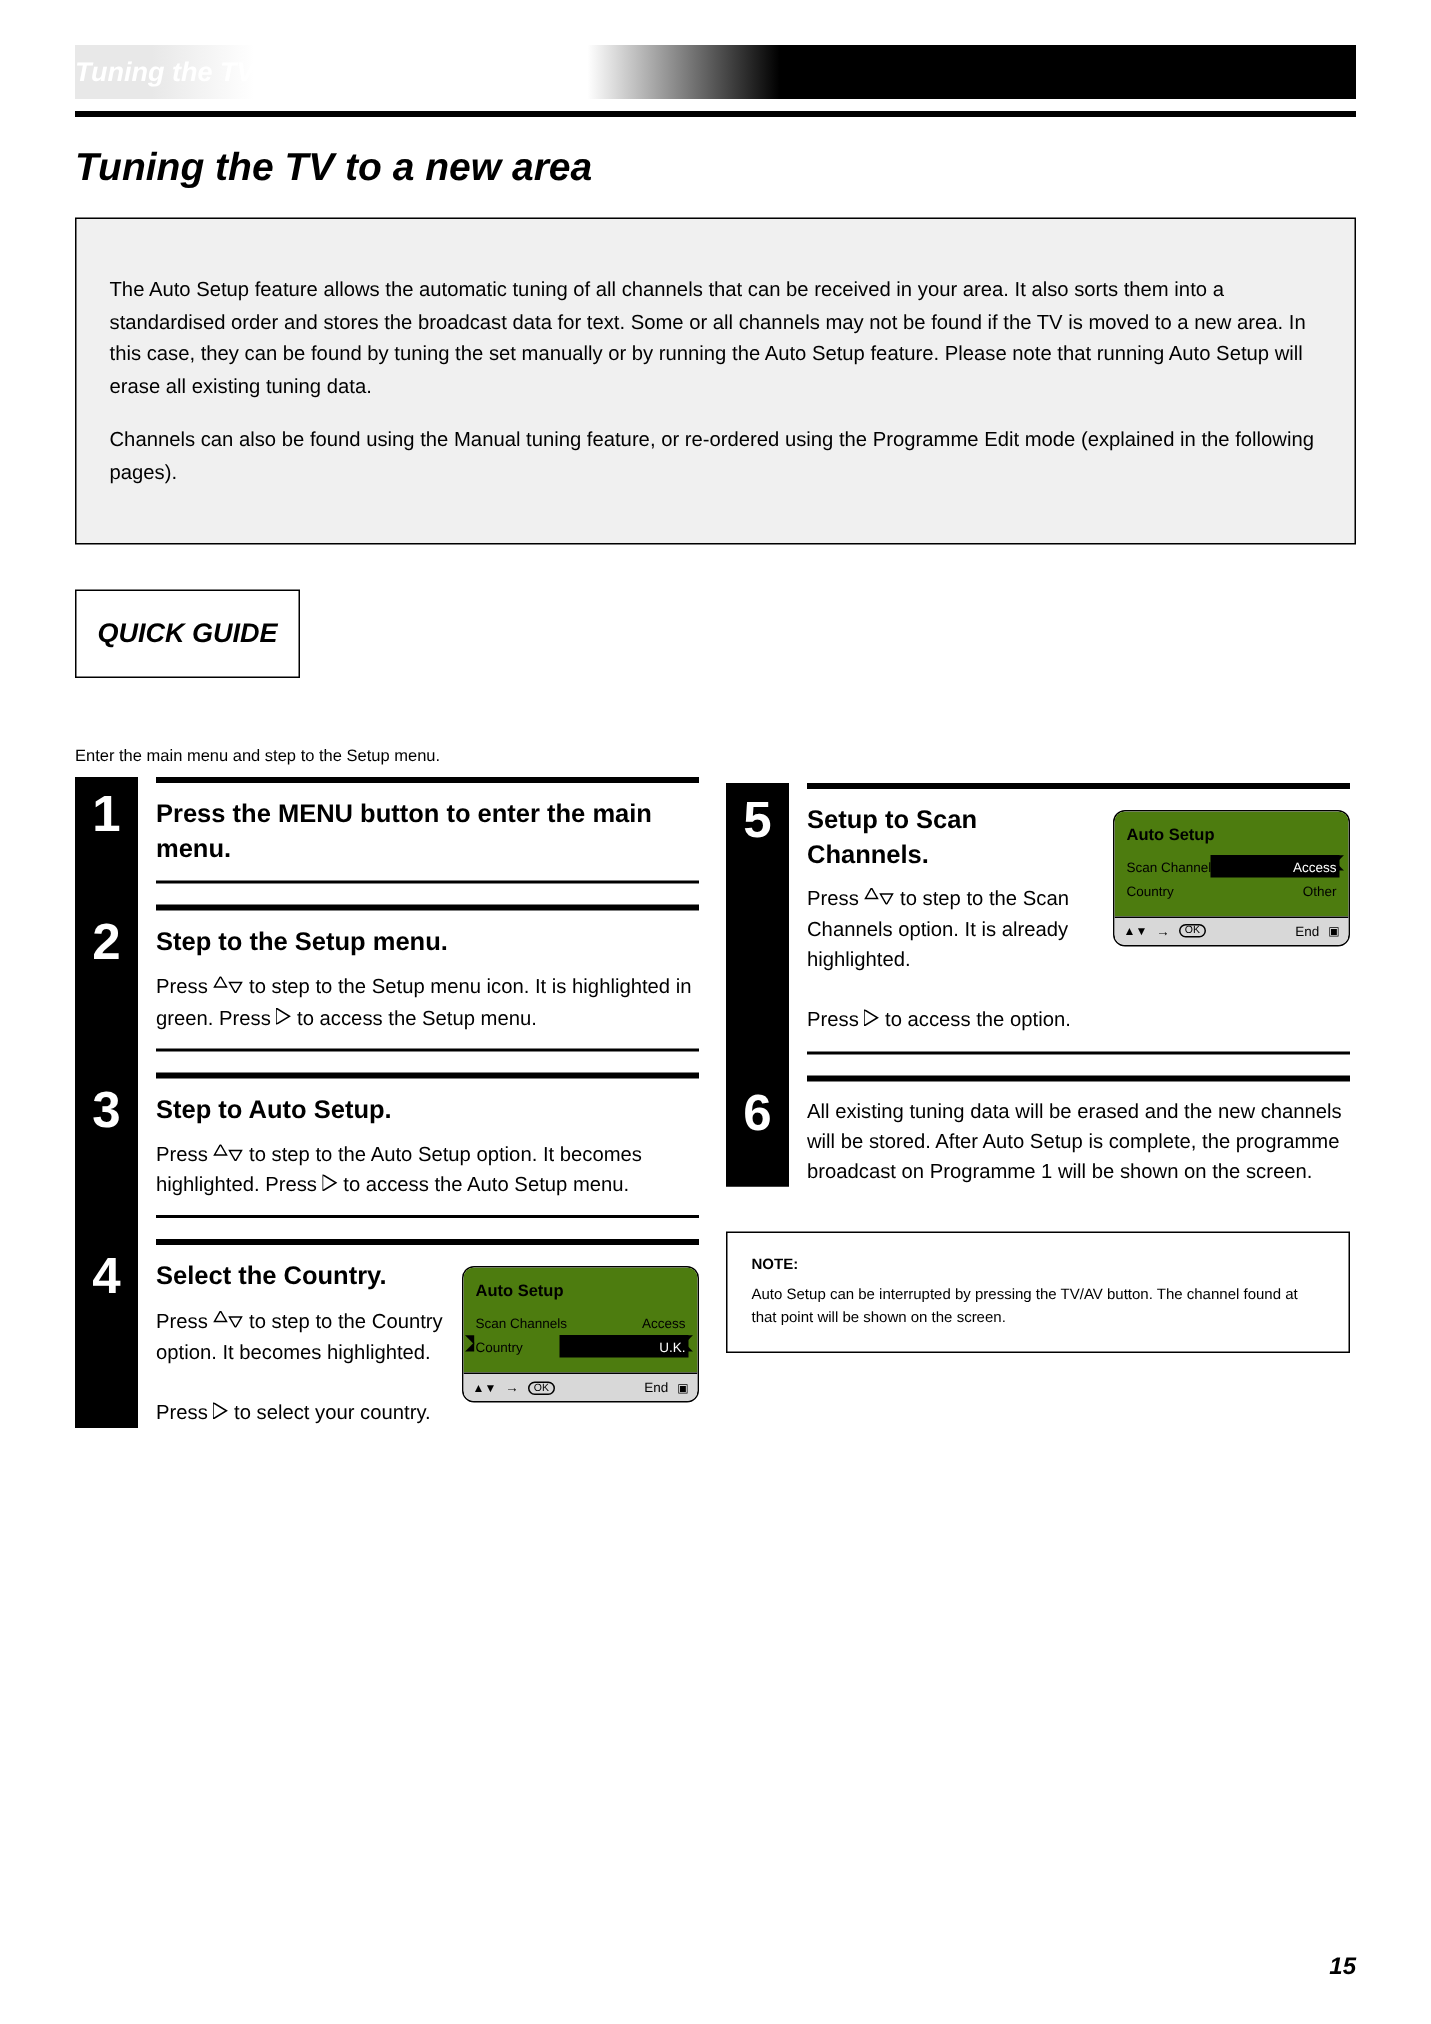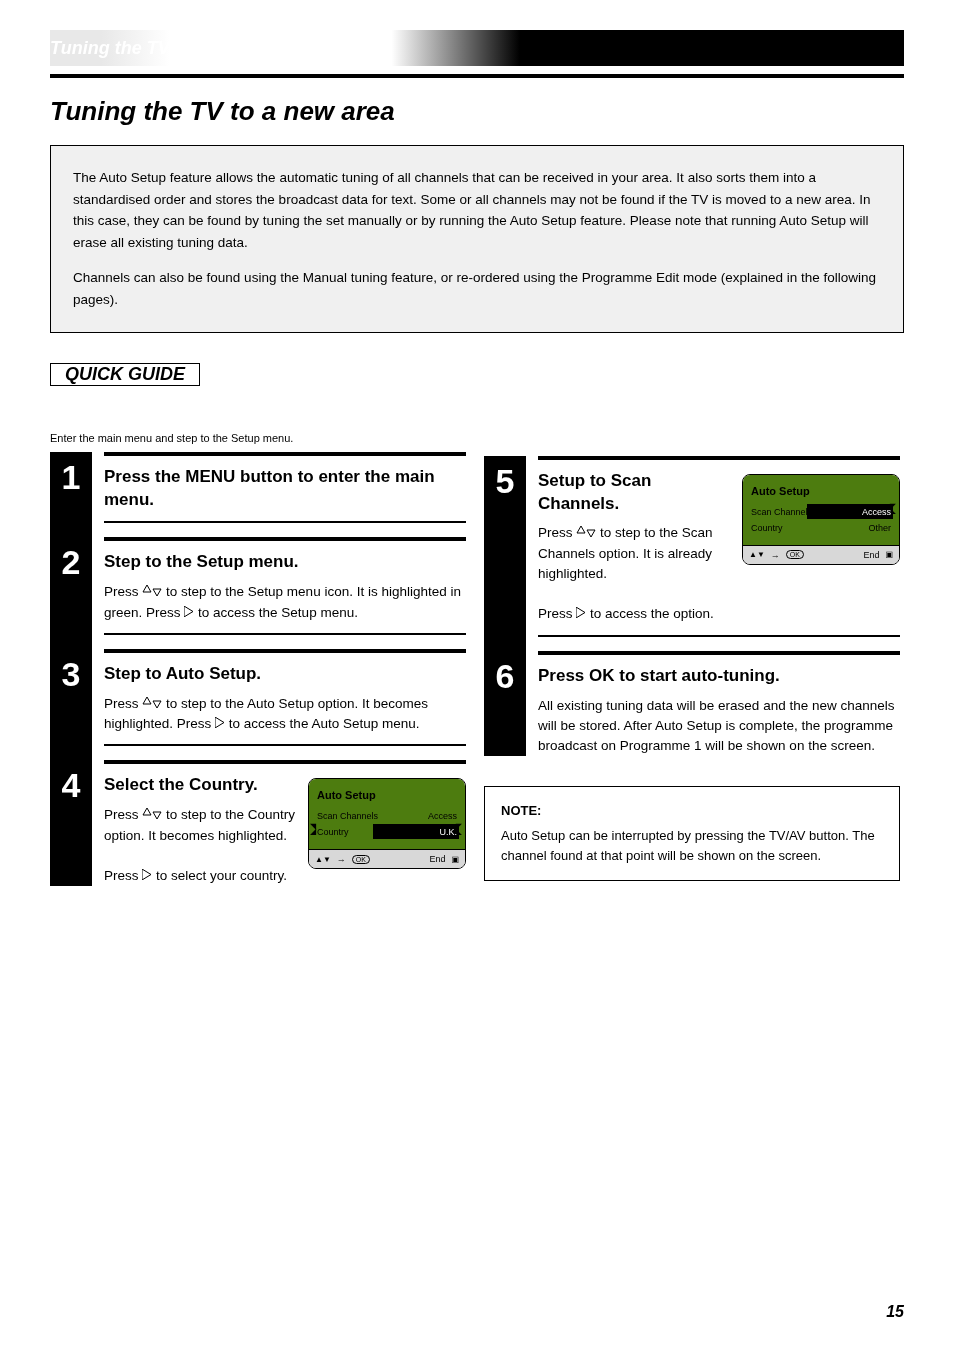--- a/index.html
+++ b/index.html
@@ -34,33 +34,33 @@
     font-size: 26px;
     font-weight: bold;
     font-style: italic;
     margin: 8px 0 18px 0;
   }
 
   
   .infobox {
     border: 1px solid #000;
     background: #f0f0f0;
-    padding: 21px 22px;
+    padding: 36px 22px;
     font-size: 13.5px;
     line-height: 1.6;
     margin-bottom: 30px;
   }
   .infobox p { margin-bottom: 14px; }
   .infobox p:last-child { margin-bottom: 0; }
 
   
   .quick-guide-box {
     border: 1px solid #000;
     display: inline-block;
-    padding: 0 14px;
+    padding: 18px 14px;
     font-size: 18px;
     font-weight: bold;
     font-style: italic;
     margin-bottom: 36px;
   }
 
   
   .columns {
     display: flex;
     gap: 18px;
@@ -200,21 +200,21 @@
     border-radius: 6px;
     font-size: 7px;
     padding: 0px 3px;
     display: inline-block;
   }
 
   
   .note-box {
     border: 1px solid #000;
     padding: 14px 16px;
-    font-size: 13px;
+    font-size: 10px;
     line-height: 1.55;
     margin-top: 30px;
   }
   .note-title {
     font-weight: bold;
     margin-bottom: 4px;
   }
 
   .page-num {
     position: absolute;
@@ -471,23 +471,20 @@
           <div class="step-sep">
               <div class="step-num" style="height:14px;"></div>
             </div>
 
           <div class="step">
             <div class="step-num">
                 <div class="step-num-top">6</div>
               </div>
             <div class="step-body">
               <div class="step-topline"></div>
-              <div class="step-title">
-                <span>Press </span><span>OK</span><span> to start auto-tuning.</span>
-              </div>
               <div class="step-desc">All existing tuning data will be erased and the new channels will be stored. After Auto Setup is complete, the programme broadcast on Programme 1 will be shown on the screen.</div>
             </div>
           </div>
 
         </div>
       </div>
 
       <div class="note-box">
         <div class="note-title">NOTE:</div>
         <div>Auto Setup can be interrupted by pressing the TV/AV button. The channel found at that point will be shown on the screen.</div>

